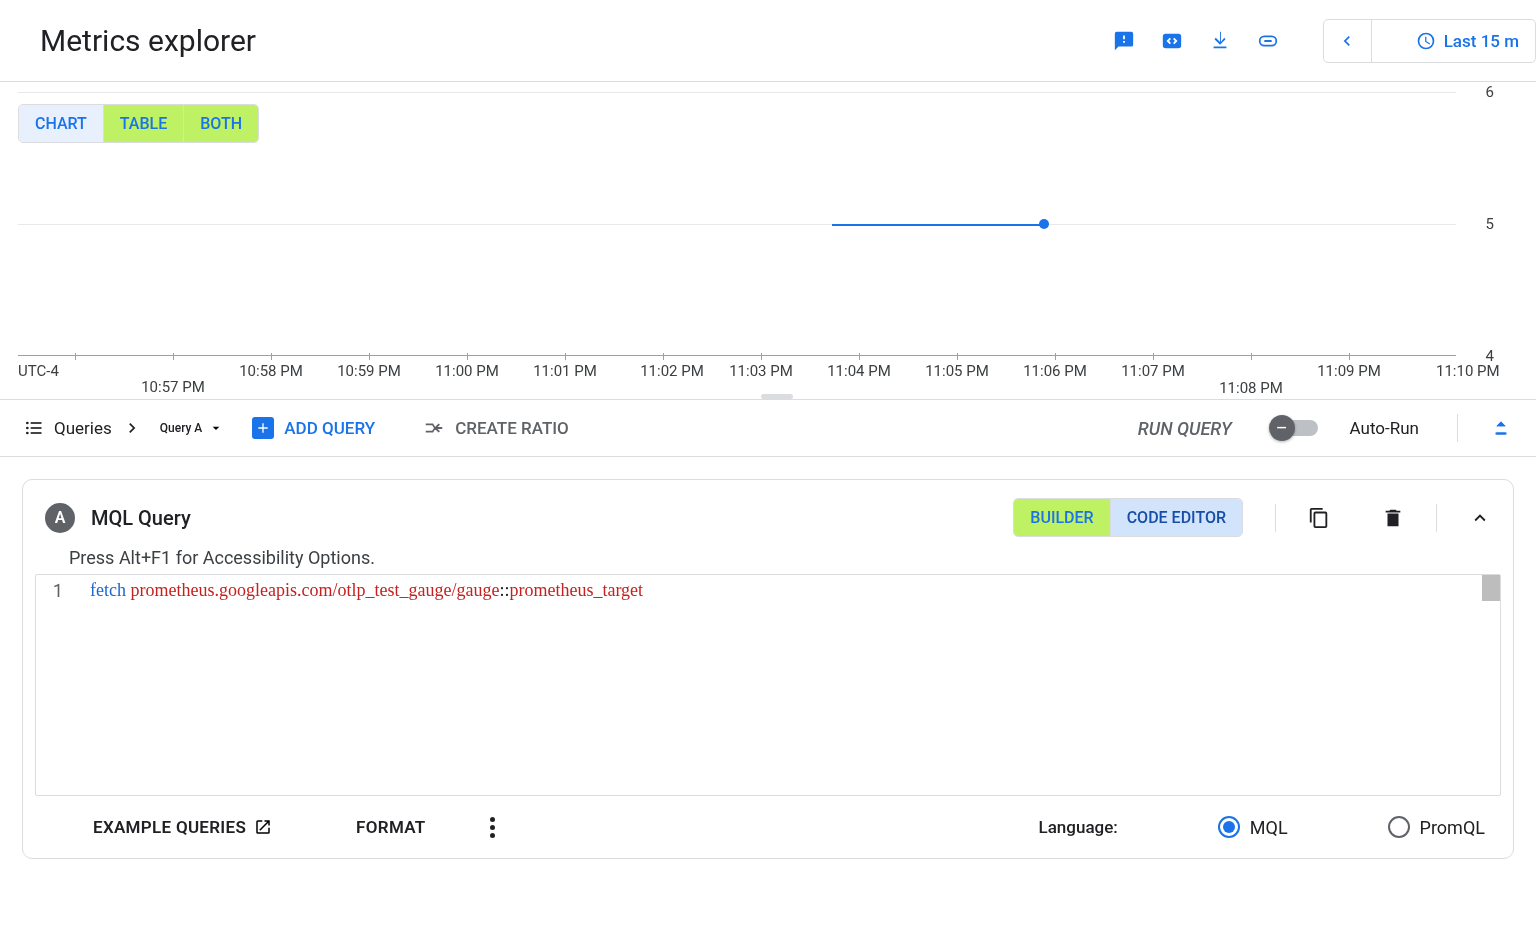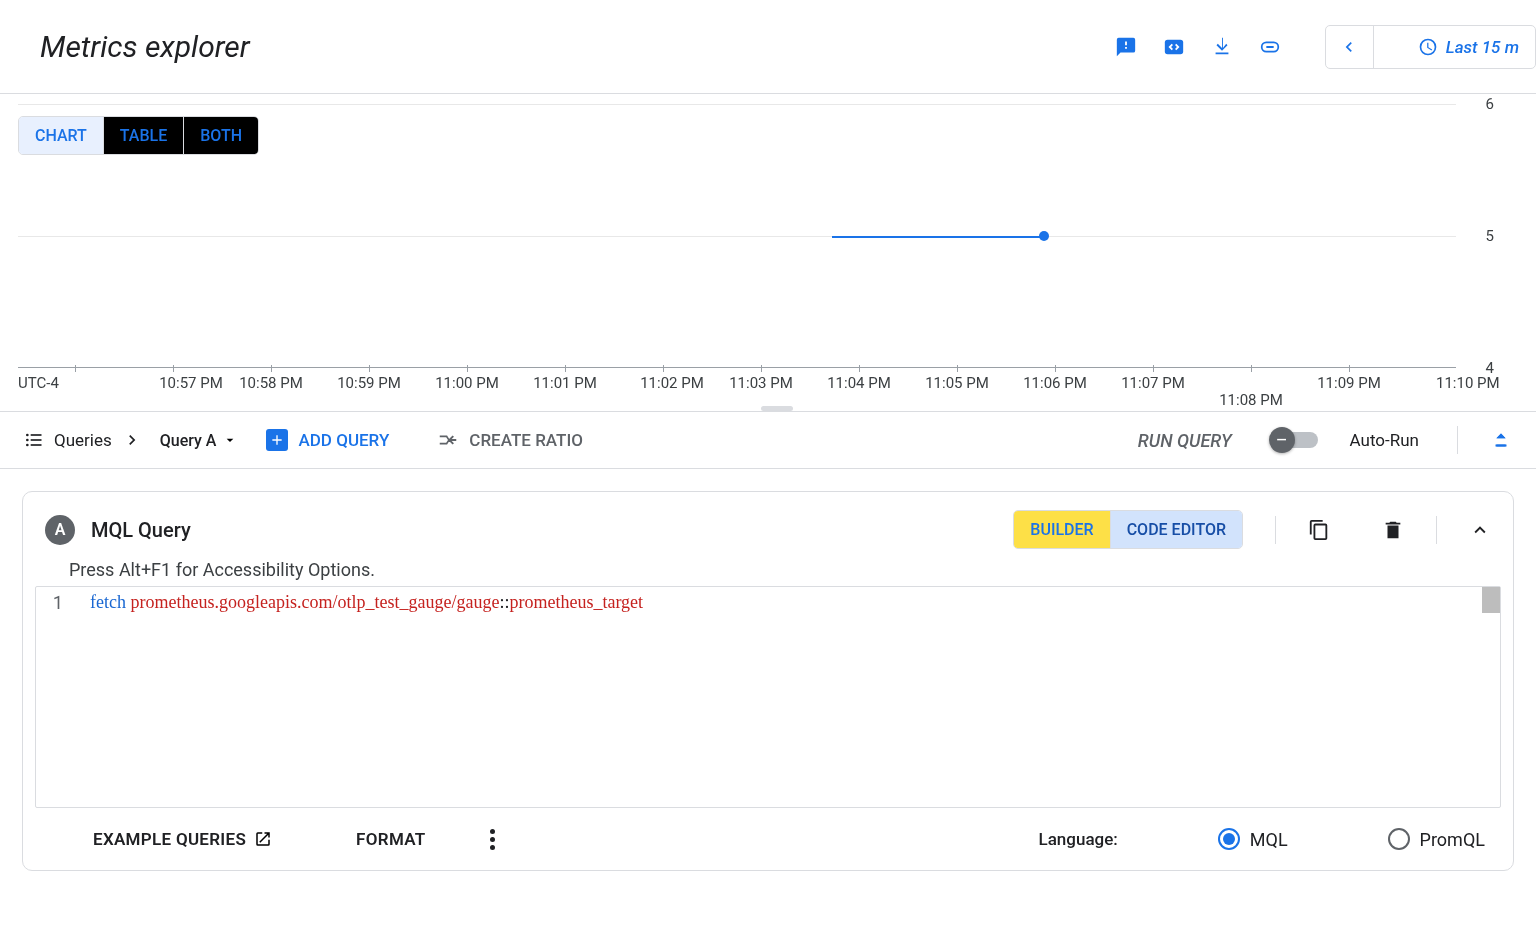--- a/index.html
+++ b/index.html
@@ -21,26 +21,25 @@
     font-size:14px;
     color:var(--grey-800);
     background:#fff;
     width:1536px;
     height:946px;
     overflow:hidden;
   }
 
   
   .header{
-    height:94px;
+    height:82px;
     border-bottom:1px solid var(--grey-300);
     display:flex;
     align-items:center;
     padding:0 0 0 40px;
-    font-style:italic;
   }
   .page-title{
     font-size:30px;
     font-weight:400;
     color:var(--grey-800);
     flex:0 0 auto;
   }
   .header-spacer{flex:1;}
   .header-actions{
     display:flex;
@@ -90,21 +89,21 @@
     border:1px solid var(--grey-300);
     border-radius:5px;
     overflow:hidden;
     z-index:3;
   }
   .view-tab{
     padding:9px 16px;
     font-size:16px;font-weight:500;
     color:var(--blue);
     cursor:pointer;
-    background:#000000;
+    background:#bef264;
   }
   .view-tab.active{background:var(--blue-light);}
   .view-tab + .view-tab{border-left:1px solid var(--grey-300);}
 
   .chart-canvas{
     position:relative;
     height:264px;   
     margin-top:10px;
     margin-right:80px;
   }
@@ -158,21 +157,21 @@
     display:flex;align-items:center;
     height:58px;
     border-top:1px solid var(--grey-300);
     border-bottom:1px solid var(--grey-300);
     padding:0 24px;
     gap:18px;
     background:#fff;
   }
   .qb-queries{display:flex;align-items:center;gap:10px;color:var(--grey-800);font-size:17px;}
   .qb-queries svg{width:20px;height:20px;fill:currentColor;}
-  .qb-sel{display:flex;align-items:center;gap:6px;font-size:16px;font-weight:500;}
+  .qb-sel{display:flex;align-items:center;gap:6px;font-size:12px;font-weight:500;}
   .qb-add{display:flex;align-items:center;gap:10px;color:var(--blue);font-size:17px;font-weight:500;margin-left:10px;}
   .qb-add .plus-box{width:22px;height:22px;background:var(--blue);color:#fff;display:flex;align-items:center;justify-content:center;border-radius:3px;}
   .qb-ratio{display:flex;align-items:center;gap:10px;color:var(--grey-600);font-size:17px;font-weight:500;margin-left:30px;}
   .qb-spacer{flex:1;}
   .qb-run{color:var(--grey-600);font-size:18px;font-weight:500;font-style:italic;}
   .toggle{
     width:46px;height:16px;border-radius:10px;background:#bdc1c6;position:relative;margin-left:22px;cursor:pointer;
   }
   .toggle-knob{
     position:absolute;left:-3px;top:-5px;width:26px;height:26px;border-radius:50%;
@@ -200,21 +199,21 @@
     background:#5f6368;color:#fff;
     display:flex;align-items:center;justify-content:center;
     font-size:16px;font-weight:600;
   }
   .editor-title{font-size:20px;font-weight:500;}
   .eh-spacer{flex:1;}
   .mode-seg{
     display:flex;border:1px solid var(--grey-300);border-radius:5px;overflow:hidden;
   }
   .mode-btn{
-    padding:9px 16px;font-size:16px;font-weight:500;color:var(--blue);cursor:pointer;background:#fde047;
+    padding:9px 16px;font-size:16px;font-weight:500;color:var(--blue);cursor:pointer;background:#bef264;
   }
   .mode-btn.active{background:var(--blue-med);color:#174ea6;}
   .mode-btn + .mode-btn{border-left:1px solid var(--grey-300);}
   .eh-divider{width:1px;height:28px;background:var(--grey-300);margin:0 16px;}
   .eh-icon{width:22px;height:22px;display:flex;align-items:center;justify-content:center;cursor:pointer;color:var(--grey-800);}
   .eh-icon svg{width:22px;height:22px;fill:currentColor;}
   .eh-gap{width:20px;}
 
   .a11y-hint{
     padding:0 24px 6px 46px;
@@ -339,21 +338,21 @@
       <div class="tick" style="left:841px;"></div>
     <div class="tick" style="left:939px;"></div>
       <div class="tick" style="left:1037px;"></div>
       <div class="tick" style="left:1135px;"></div>
     <div class="tick" style="left:1233px;"></div>
       <div class="tick" style="left:1331px;"></div>
   </div>
 
   <div class="x-labels">
     <span class="x-label tz-label">UTC-4</span>
-    <span class="x-label" style="left:173px;">10:57 PM</span>
+    <span class="x-label" style="left:155px;margin-top:16px;">10:57 PM</span>
     <span class="x-label" style="left:253px;">10:58 PM</span>
     <span class="x-label" style="left:351px;">10:59 PM</span>
     <span class="x-label" style="left:449px;">11:00 PM</span>
     <span class="x-label" style="left:547px;">11:01 PM</span>
     <span class="x-label" style="left:654px;">11:02 PM</span>
     <span class="x-label" style="left:743px;">11:03 PM</span>
     <span class="x-label" style="left:841px;">11:04 PM</span>
     <span class="x-label" style="left:939px;">11:05 PM</span>
     <span class="x-label" style="left:1037px;">11:06 PM</span>
     <span class="x-label" style="left:1135px;">11:07 PM</span>

